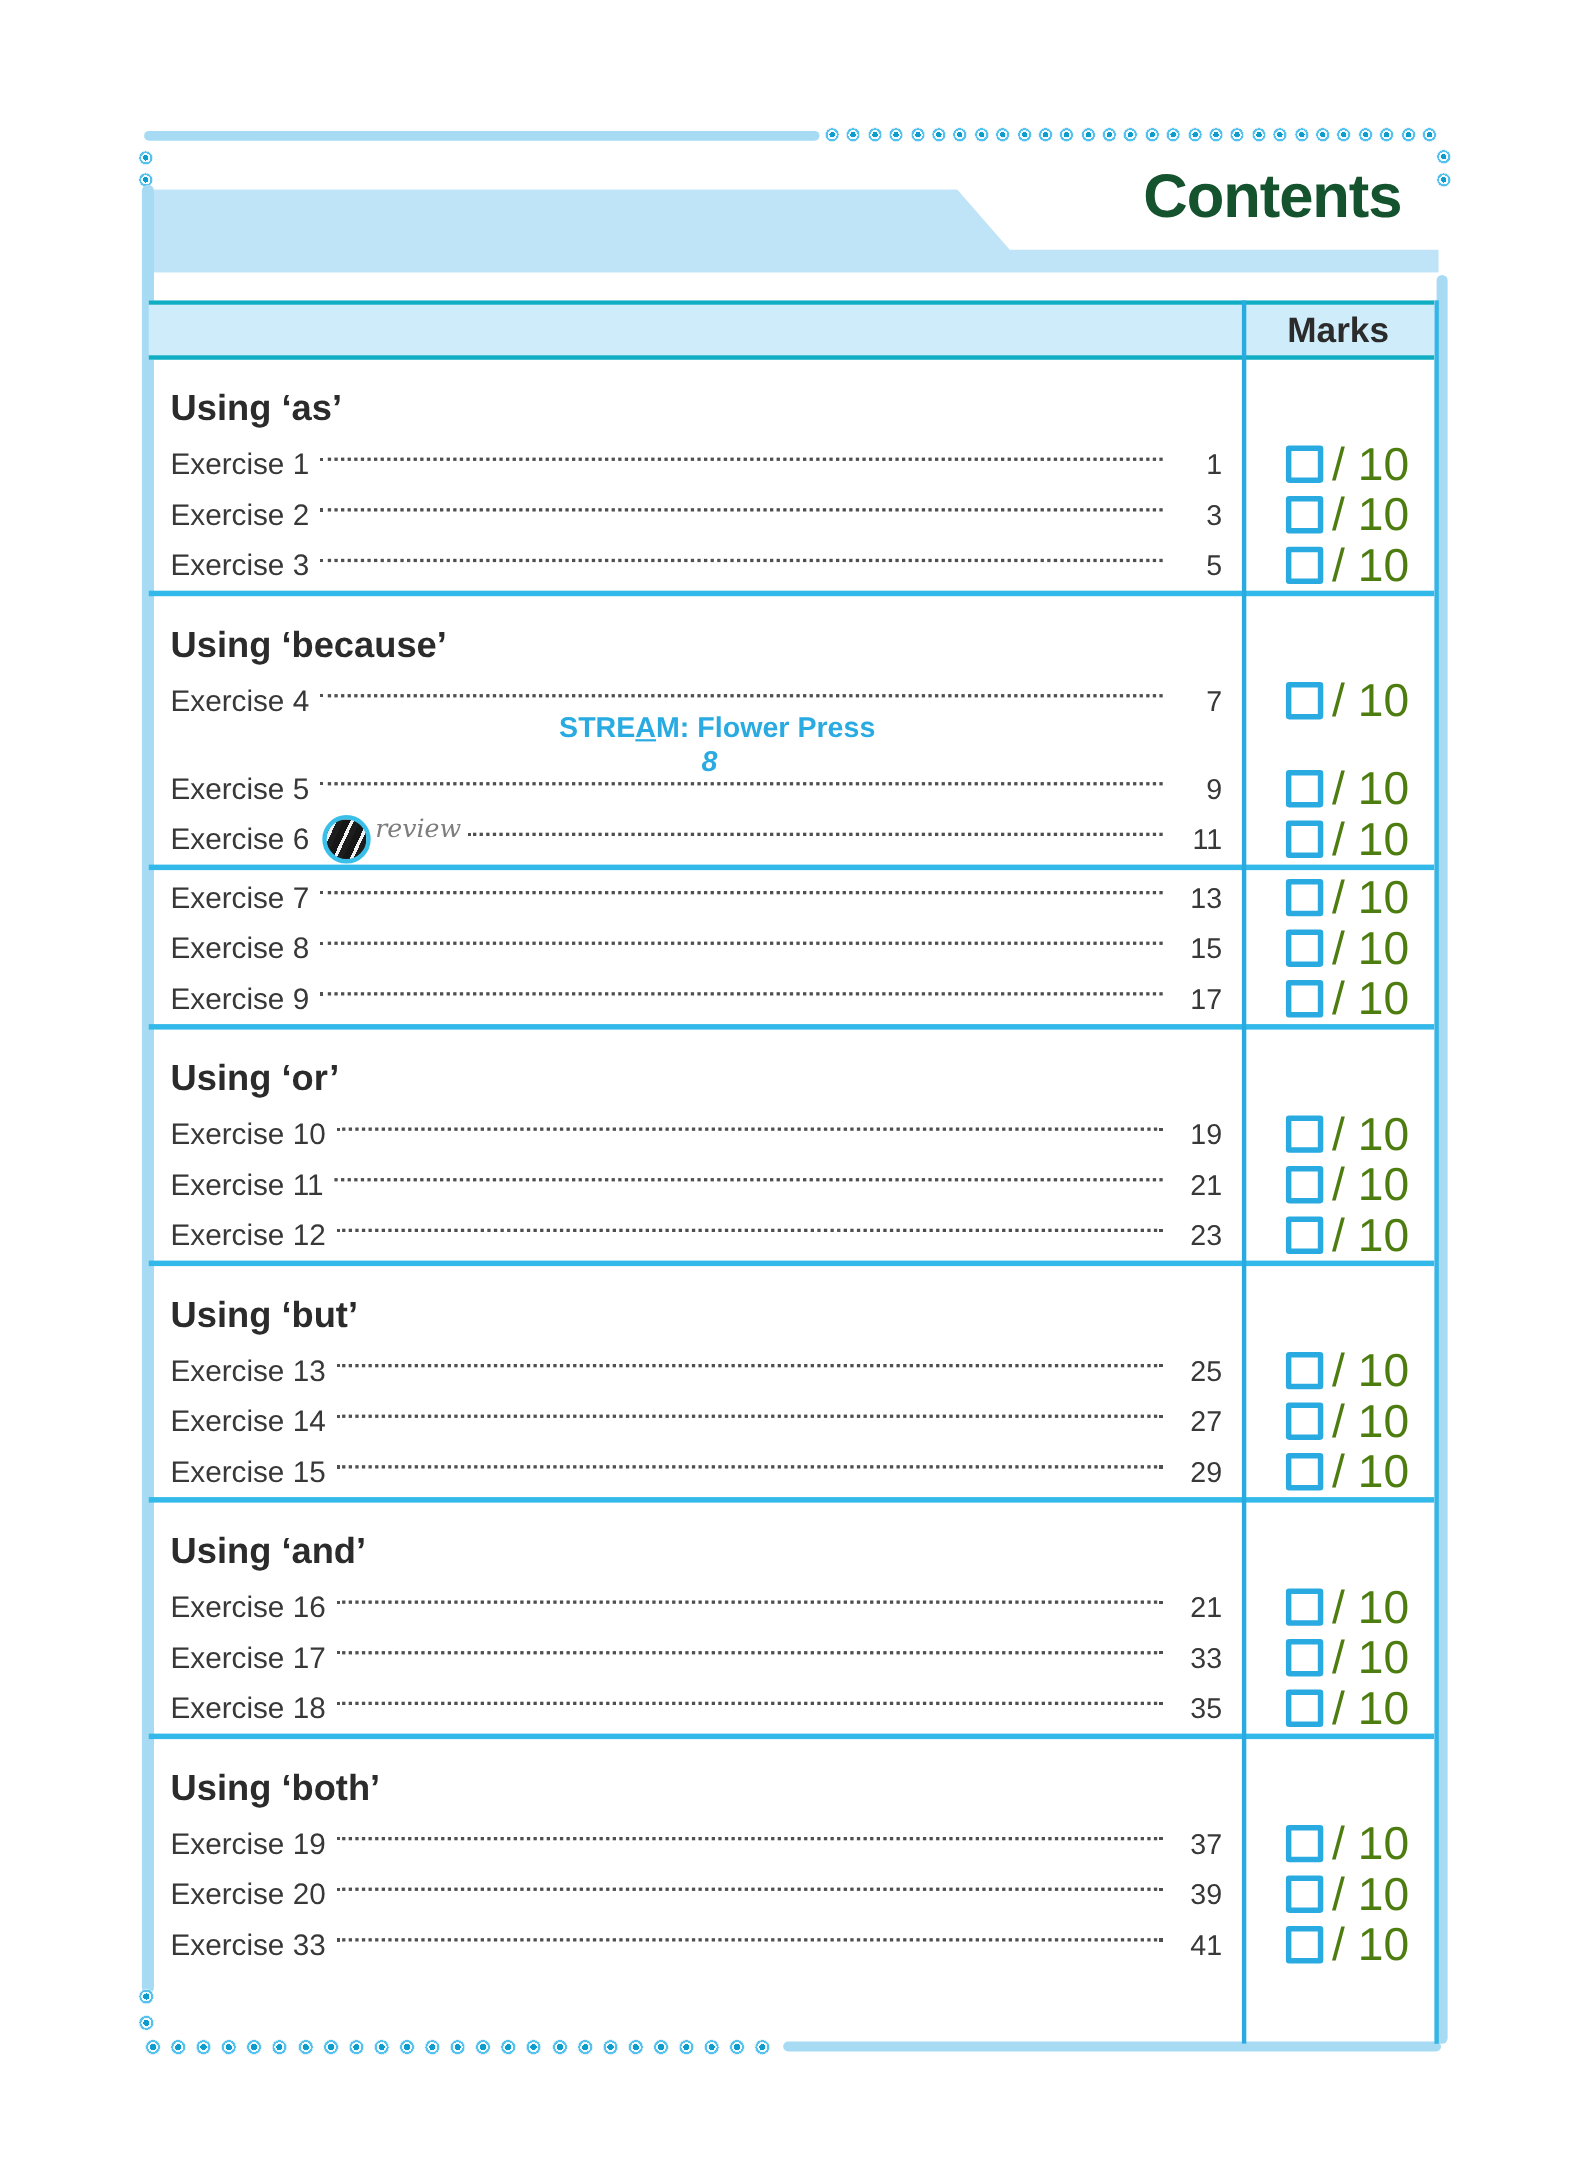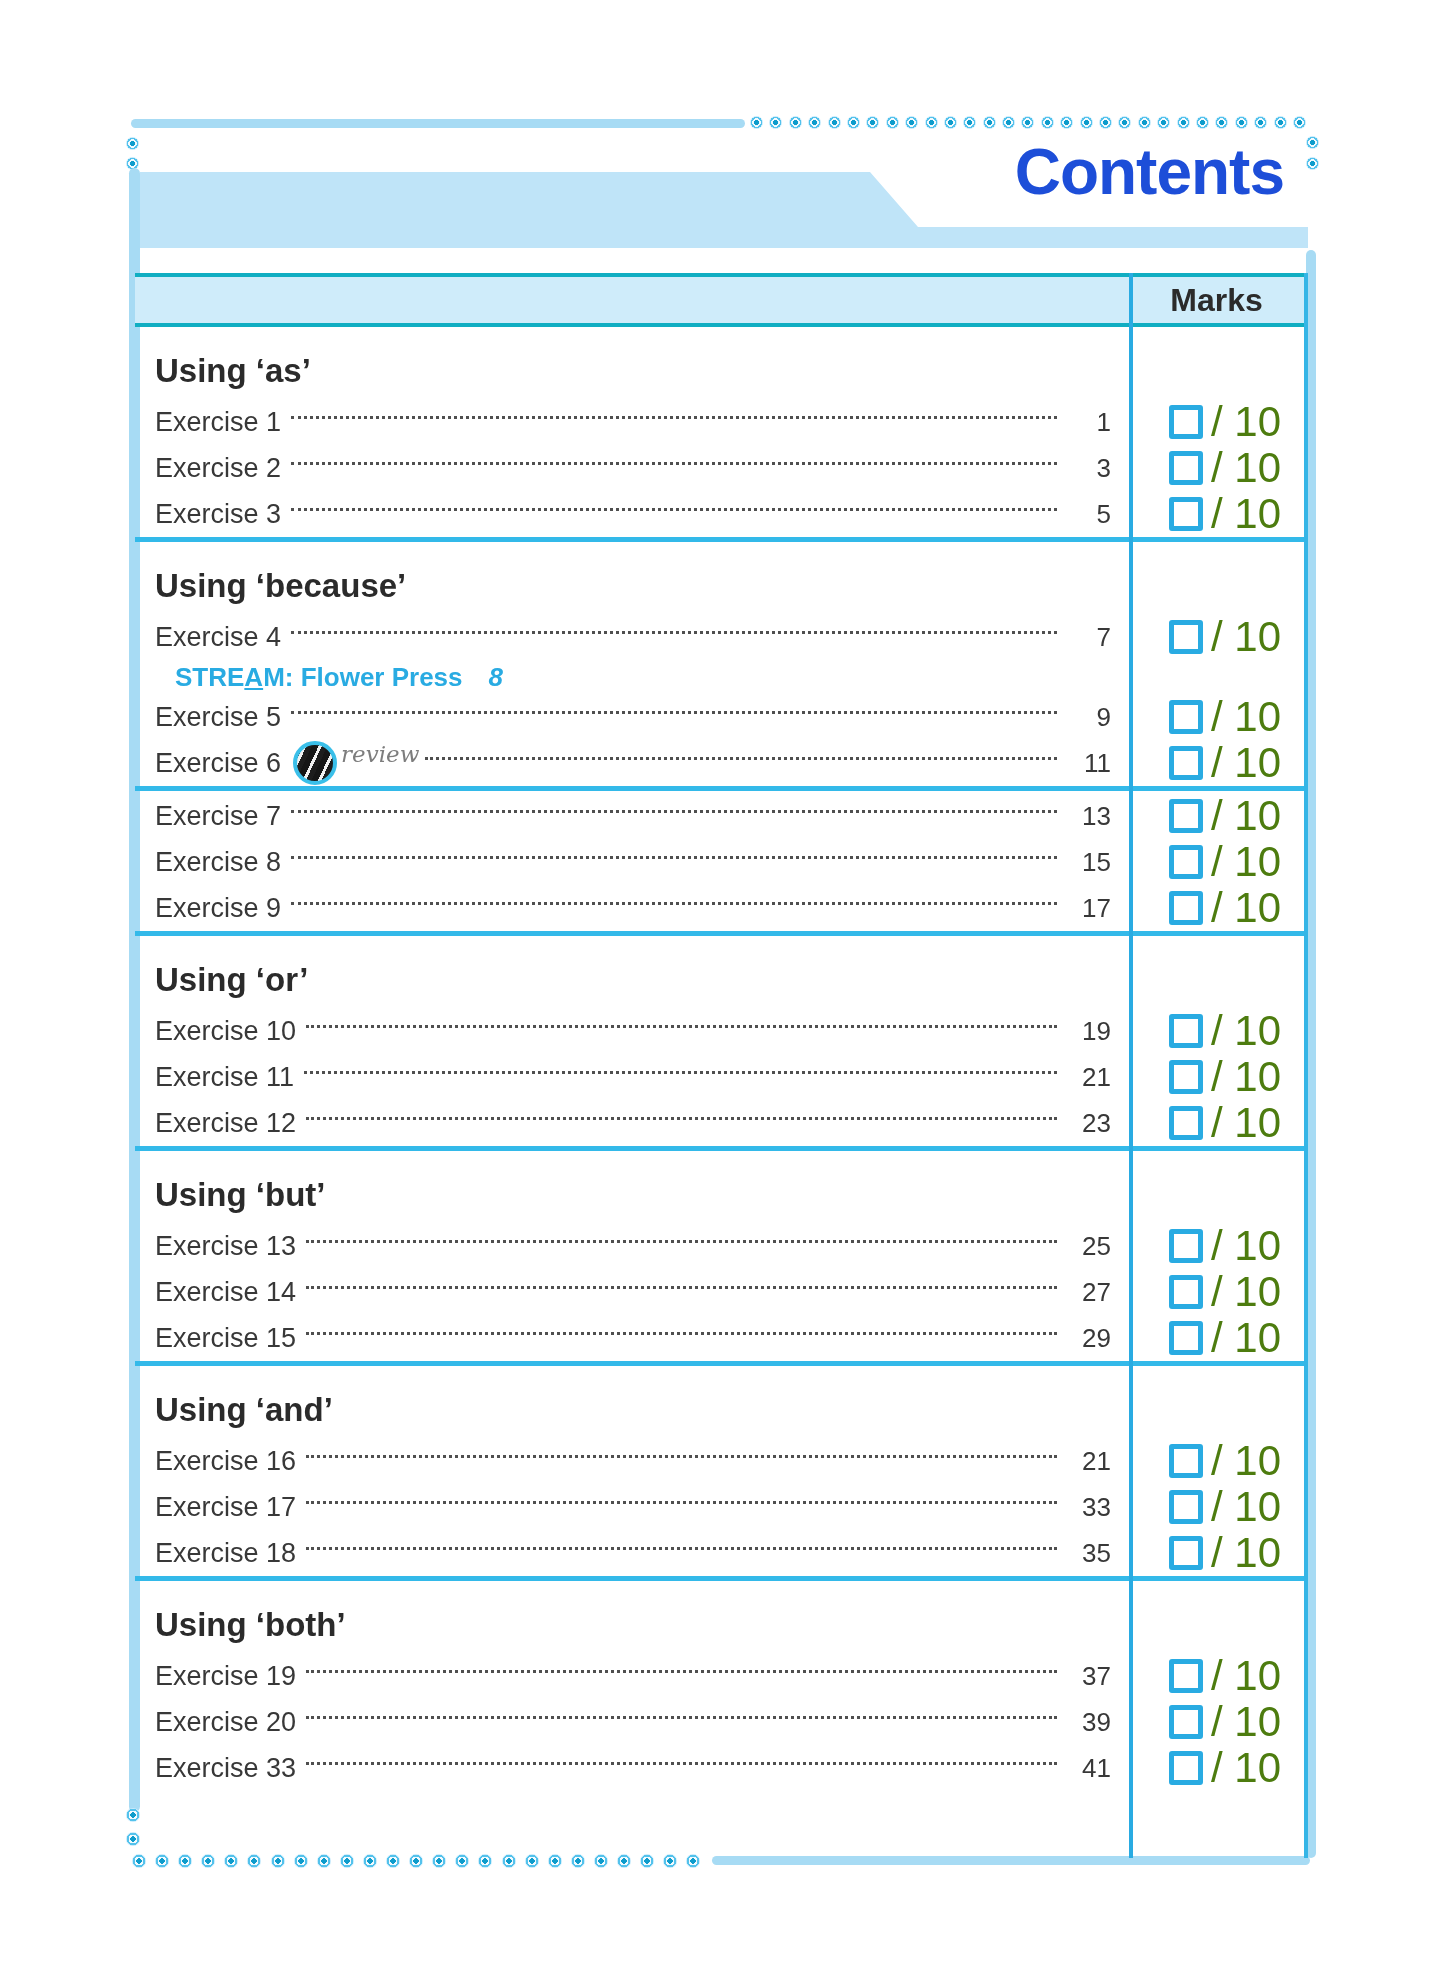--- a/index.html
+++ b/index.html
@@ -25,22 +25,22 @@
   .bead-row{position:absolute;display:flex;}
   #beads-top{left:750px;top:116px;gap:6.4px;}
   #beads-bottom{left:132px;top:1854px;gap:9.1px;}
   .bead.abs{position:absolute;}
   
   .banner{
     position:absolute;left:140px;top:172px;width:1168px;height:76px;background:#bfe4f8;
     clip-path:polygon(0 0,730px 0,778px 55px,1168px 55px,1168px 76px,0 76px);
   }
   .page-title{
-    position:absolute;top:134px;right:155px;margin:6px;line-height:1;
-    font-size:64px;font-weight:bold;color:#1d4ed8;letter-spacing:-1px;
+    position:absolute;top:134px;right:155px;margin:16px;line-height:1;
+    font-size:56px;font-weight:bold;color:#14532d;letter-spacing:-1px;
   }
   
   .toc{
     position:absolute;left:135px;top:273px;width:1173px;height:1585px;
     box-sizing:border-box;border-right:4px solid #35b5e6;overflow:hidden;
   }
   .col-divider{position:absolute;top:0;bottom:0;right:171px;width:4px;background:#29abe2;}
   .toc-header{
     display:flex;height:54px;box-sizing:border-box;background:#cfecfa;
     border-top:4px solid #10aec2;border-bottom:4px solid #10aec2;
@@ -212,21 +212,21 @@
             <span class="ex-label">Exercise 4</span>
             <span class="leader"></span>
             <span class="page-num">7</span>
           </div>
           <div class="marks-cell">
             <span class="mark-box"></span>
             <span class="mark-score">/ 10</span>
           </div>
         </div>
         <div class="row stream-row">
-          <div class="content" style="padding-left: 0px;">
+          <div class="content" style="padding-left: 0px; flex-direction: column;">
             <span class="stream-text">STRE<u>A</u>M: Flower Press</span>
             <span class="stream-page">8</span>
           </div>
           <div class="marks-cell"></div>
         </div>
         <div class="row">
           <div class="content">
             <span class="ex-label">Exercise 5</span>
             <span class="leader"></span>
             <span class="page-num">9</span>

